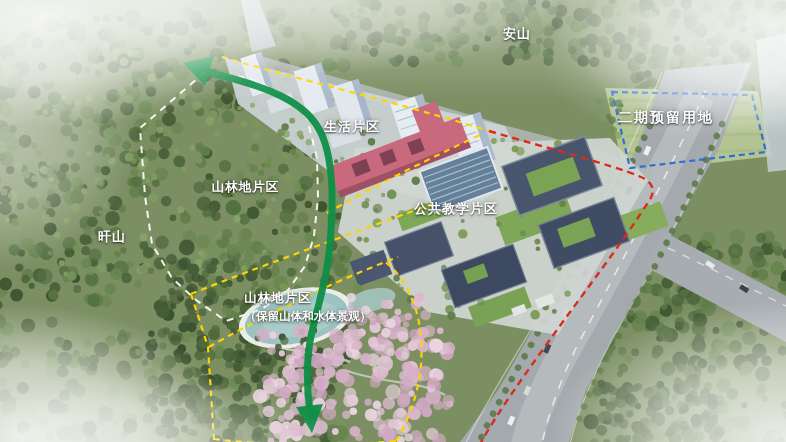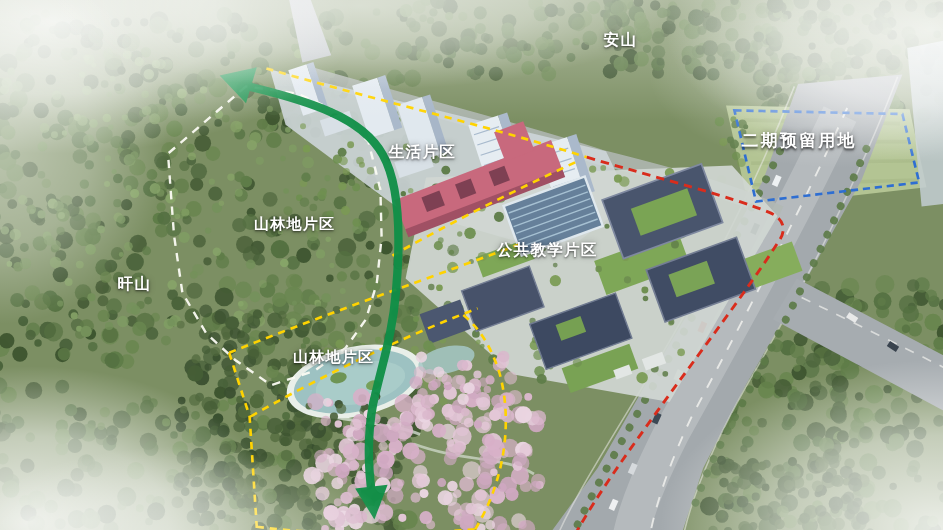--- a/index.html
+++ b/index.html
@@ -2206,14 +2206,15 @@
   </g>
 </svg>
 
 <div class="lbl md" style="left:509px;top:33px;padding-left:16px;">安山</div>
 <div class="lbl md" style="left:332px;top:126px;padding-left:40px;">生活片区</div>
 <div class="lbl" style="left:222px;top:187px;padding-left:47px;">山林地片区</div>
 <div class="lbl md" style="left:112px;top:237px;font-family:Liberation Mono, monospace;">旰山</div>
 <div class="lbl md" style="left:456px;top:208px;">公共教学片区</div>
 <div class="lbl lg" style="left:666px;top:117px;text-align:right;">二期预留用地</div>
 <div class="lbl" style="left:278px;top:298px;">山林地片区</div>
+<div class="lbl sm" style="left:308px;top:317px;">（保留山体和水体景观）</div>
 
 </div>
 
 </body></html>

